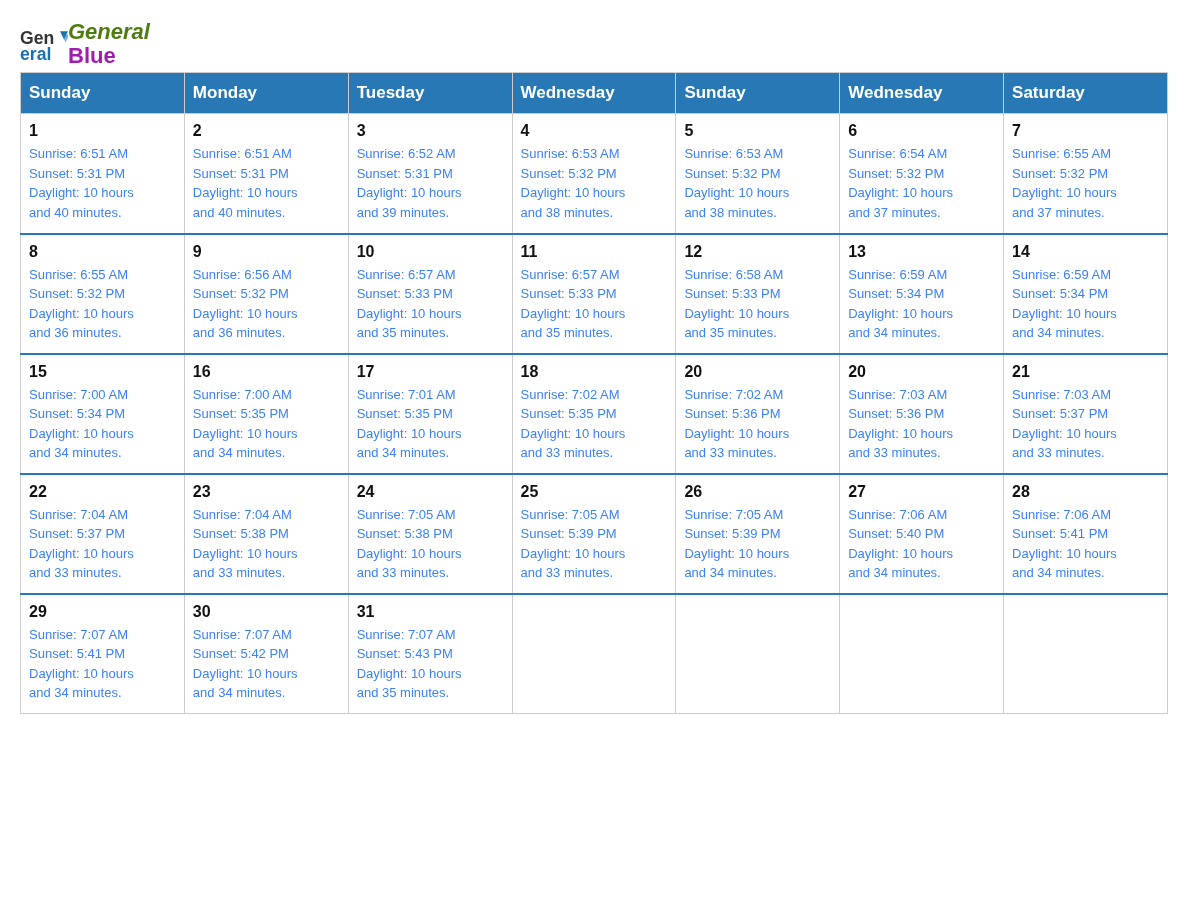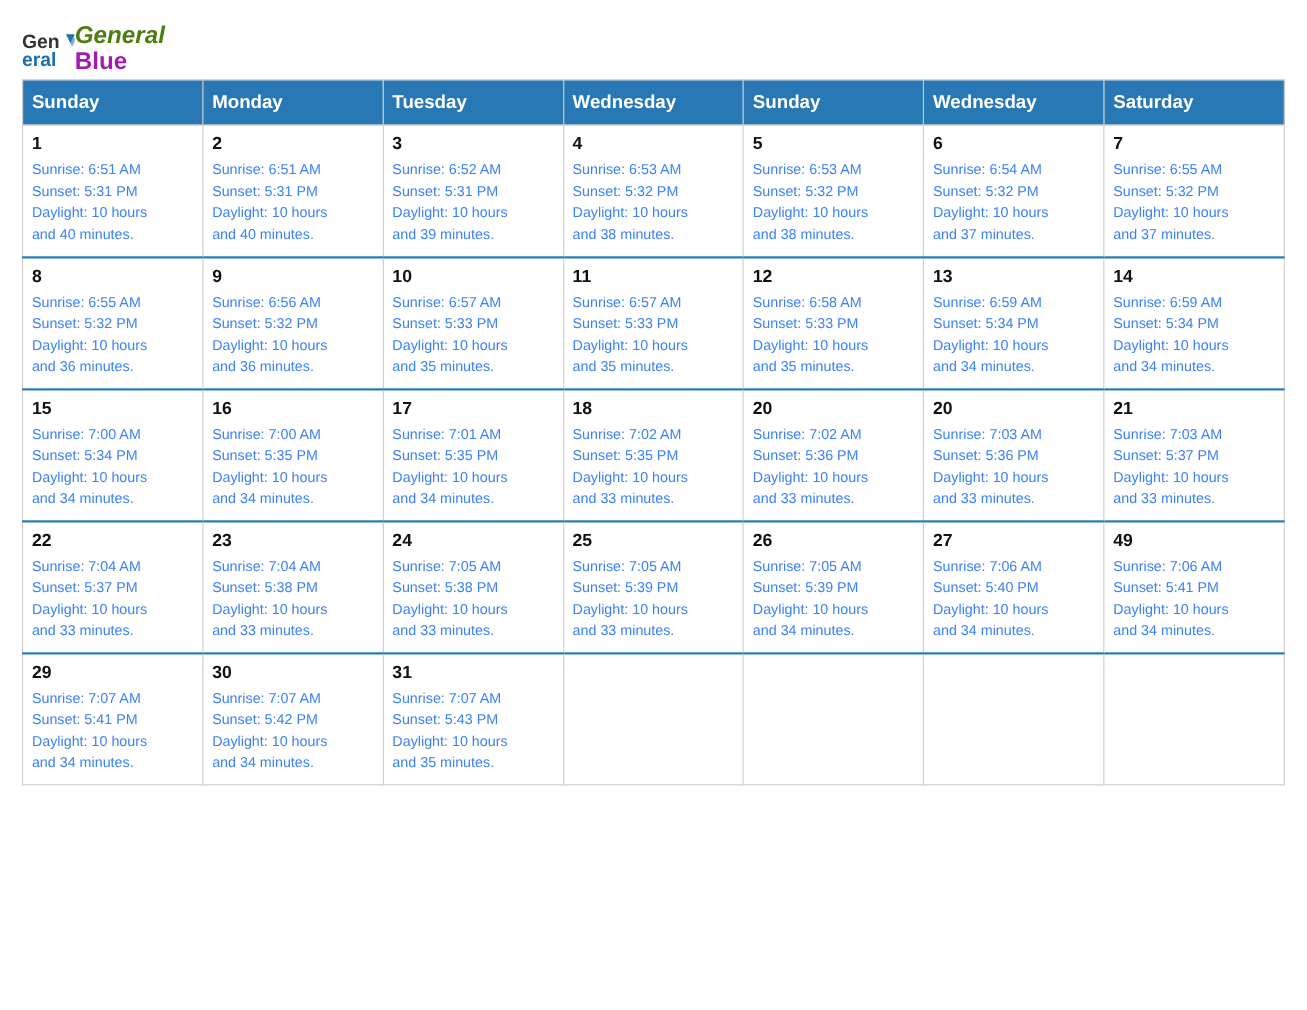--- a/index.html
+++ b/index.html
@@ -236,21 +236,21 @@
         </td>
         <td>
           <span class="day-num">26</span>
           <div class="day-info">Sunrise: 7:05 AM<br>Sunset: 5:39 PM<br>Daylight: 10 hours<br>and 34 minutes.</div>
         </td>
         <td>
           <span class="day-num">27</span>
           <div class="day-info">Sunrise: 7:06 AM<br>Sunset: 5:40 PM<br>Daylight: 10 hours<br>and 34 minutes.</div>
         </td>
         <td>
-          <span class="day-num">49</span>
+          <span class="day-num">28</span>
           <div class="day-info">Sunrise: 7:06 AM<br>Sunset: 5:41 PM<br>Daylight: 10 hours<br>and 34 minutes.</div>
         </td>
       </tr>
       <tr class="row-divider">
         <td>
           <span class="day-num">29</span>
           <div class="day-info">Sunrise: 7:07 AM<br>Sunset: 5:41 PM<br>Daylight: 10 hours<br>and 34 minutes.</div>
         </td>
         <td>
           <span class="day-num">30</span>

